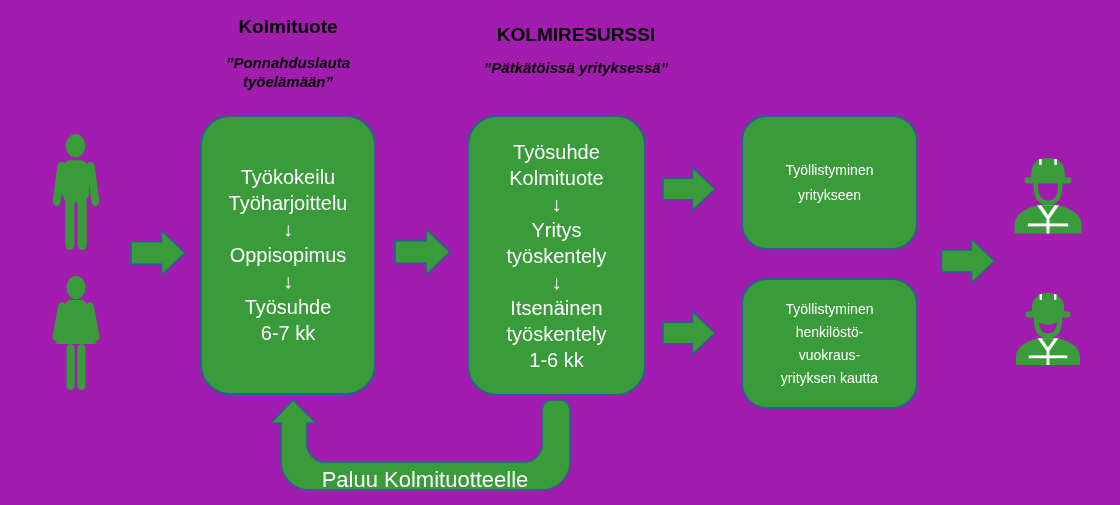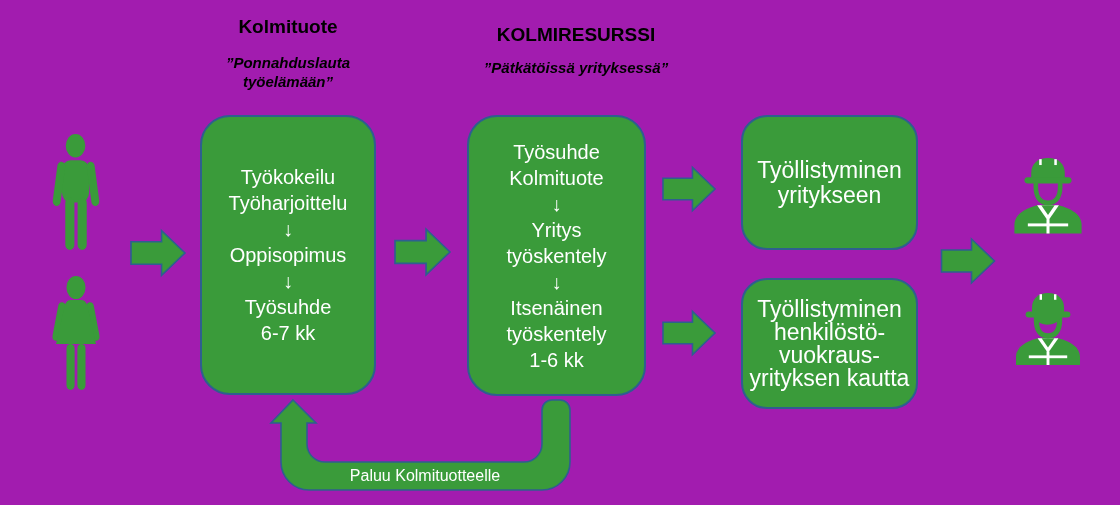--- a/index.html
+++ b/index.html
@@ -13,30 +13,30 @@
   .col-title{font-weight:bold;font-size:19px;color:#000;}
   .col-sub{font-weight:bold;font-style:italic;font-size:15px;color:#000;line-height:1.25;}
   
   .gbox{
     background:#3a9b3a;border:2px solid #2e5f8f;box-sizing:border-box;
     display:flex;flex-direction:column;align-items:center;justify-content:center;
     text-align:center;color:#ffffff;
   }
   .gbox .line{display:block;}
   .big-lines{font-size:20px;line-height:26px;}
-  .mid-lines{font-size:23px;line-height:25px;}
+  .mid-lines{font-size:14px;line-height:25px;}
   .down-glyph{font-size:20px;line-height:26px;}
   
   svg{display:block;}
   .shape-green{fill:#3a9b3a;stroke:#2e5f8f;stroke-width:1.6;}
   .icon-green{fill:#3a9b3a;}
   .icon-white{fill:#ffffff;}
   .face-stroke{fill:none;stroke:#3a9b3a;stroke-linecap:round;}
   .band-label{
-    color:#ffffff;font-size:16px;text-align:center;width:250px;
+    color:#ffffff;font-size:22px;text-align:center;width:250px;
   }
 </style>
 </head>
 <body>
 
 <div class="canvas">
 
   <div class="abs col-header" style="left:188px;top:16px;width:200px;">
     <div class="col-title">Kolmituote</div>
     <div class="col-sub" style="margin:16px auto 12px;width:160px;">”Ponnahduslauta työelämään”</div>

